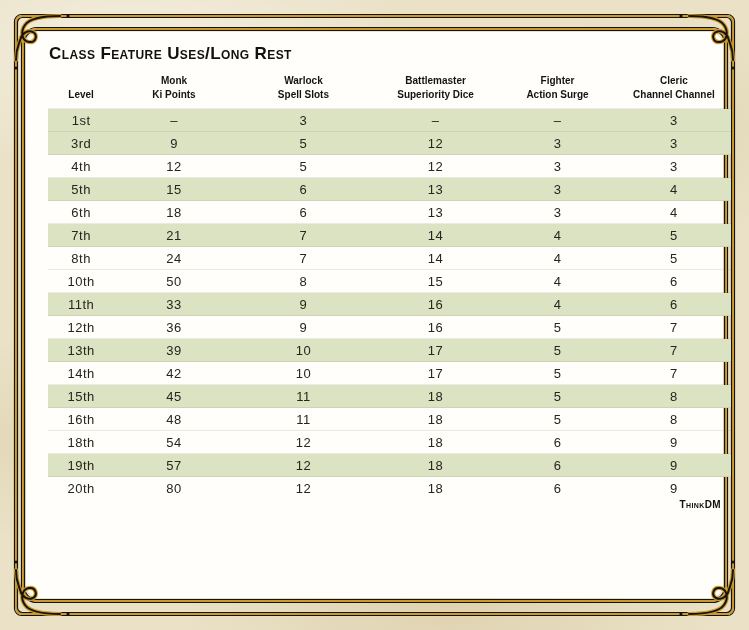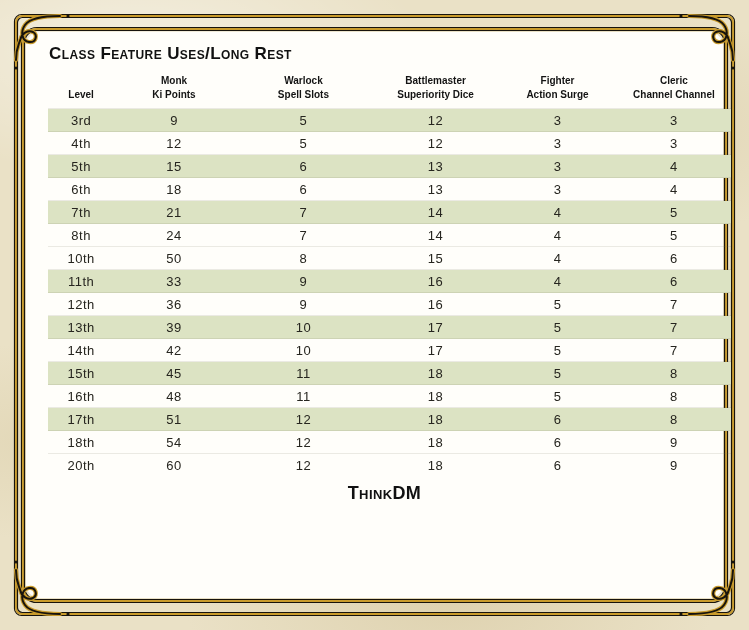--- a/index.html
+++ b/index.html
@@ -60,22 +60,22 @@
     font-size:10px;font-weight:bold;line-height:14px;
     padding:6px 0 6px 0;color:#141414;
   }
   tbody td{
     height:22px;padding:0;text-align:center;vertical-align:middle;
     font-size:13px;letter-spacing:0.5px;color:#26251f;
   }
   tbody tr{border-top:1px solid rgba(110,110,95,0.14);}
   tbody tr.stripe{background:var(--row_stripe);}
   .credit{
-    margin-top:7px;padding-right:10px;text-align:center;
-    font-size:18px;font-weight:bold;font-variant:small-caps;
+    padding-right:10px;text-align:right;
+    font-size:10px;font-weight:bold;font-variant:small-caps;
     letter-spacing:0.4px;color:#111;
   }
 </style>
 </head>
 <body>
 
 <div class="screen">
 
   <div class="page"></div>
 
@@ -150,20 +150,28 @@
             <div>Action Surge</div>
           </th>
           <th>
             <div>Cleric</div>
             <div>Channel Channel</div>
           </th>
         </tr>
       </thead>
       <tbody>
           <tr class="stripe">
+            <td>1st</td>
+            <td>–</td>
+            <td>3</td>
+            <td>–</td>
+            <td>–</td>
+            <td>3</td>
+          </tr>
+          <tr class="stripe">
             <td>3rd</td>
             <td>9</td>
             <td>5</td>
             <td>12</td>
             <td>3</td>
             <td>3</td>
           </tr>
           <tr>
             <td>4th</td>
             <td>12</td>
@@ -253,39 +261,39 @@
             <td>8</td>
           </tr>
           <tr>
             <td>16th</td>
             <td>48</td>
             <td>11</td>
             <td>18</td>
             <td>5</td>
             <td>8</td>
           </tr>
-          <tr class="stripe">
-            <td>17th</td>
-            <td>51</td>
-            <td>12</td>
-            <td>18</td>
-            <td>6</td>
-            <td>8</td>
-          </tr>
           <tr>
             <td>18th</td>
             <td>54</td>
             <td>12</td>
             <td>18</td>
             <td>6</td>
             <td>9</td>
           </tr>
+          <tr class="stripe">
+            <td>19th</td>
+            <td>57</td>
+            <td>12</td>
+            <td>18</td>
+            <td>6</td>
+            <td>9</td>
+          </tr>
           <tr>
             <td>20th</td>
-            <td>60</td>
+            <td>80</td>
             <td>12</td>
             <td>18</td>
             <td>6</td>
             <td>9</td>
           </tr>
         </tbody>
     </table>
 
     <div class="credit">ThinkDM</div>
   </div>

